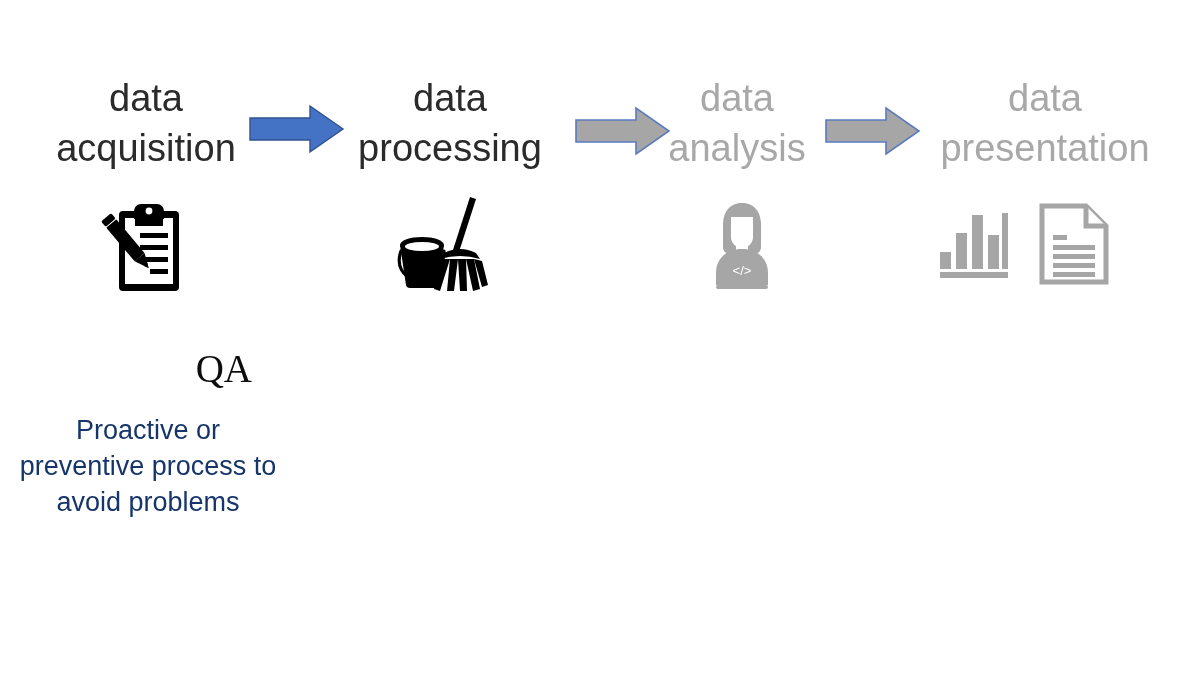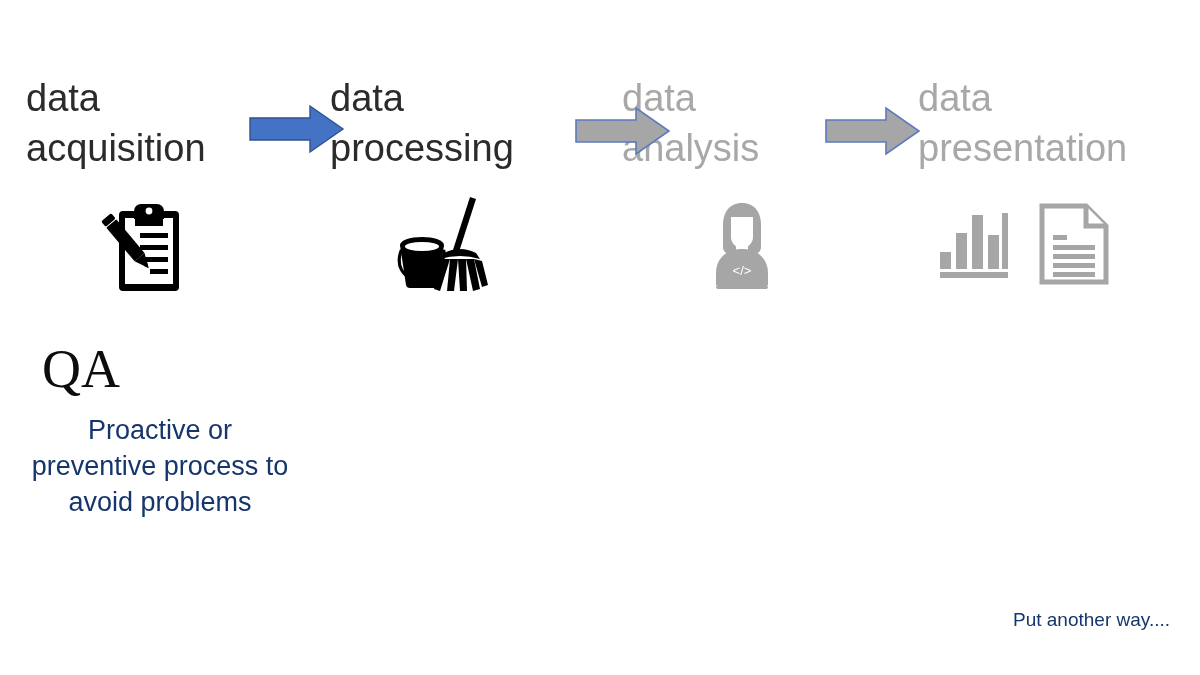--- a/index.html
+++ b/index.html
@@ -19,21 +19,21 @@
   .slide {
     position: relative;
     width: 1200px;
     height: 675px;
     background: #FFFFFF;
   }
 
   
   .stage-title {
     position: absolute;
-    text-align: left;
+    text-align: center;
     font-family: "Liberation Sans", sans-serif;
     font-size: 38px;
     line-height: 50px;
     font-weight: 400;
     letter-spacing: 0px;
     white-space: pre-line;
   }
   .stage-title.active { color: #2B2B2B; }
   .stage-title.muted  { color: #A8A8A8; }
 
@@ -61,41 +61,41 @@
   }
   #icon-clipboard { left: 103px; top: 199px; width: 92px;  height: 96px; }
   #icon-cleanup   { left: 392px; top: 195px; width: 100px; height: 100px; }
   #icon-analyst   { left: 700px; top: 201px; width: 84px;  height: 88px; }
   #icon-barchart  { left: 936px; top: 209px; width: 78px;  height: 72px; }
   #icon-document  { left: 1038px;top: 203px; width: 72px;  height: 82px; }
 
   
   .qx-heading {
     position: absolute;
-    text-align: left;
+    text-align: right;
     font-family: "Liberation Serif", serif;
-    font-size: 54px;
+    font-size: 39px;
     line-height: 58px;
     font-weight: 400;
     color: #0D0D0D;
   }
   #qa-heading { left: 42px;  top: 340px; width: 210px; }
   #qc-heading { left: 345px; top: 338px; width: 210px; }
 
   .qx-body {
     position: absolute;
     text-align: center;
     font-family: "Liberation Sans", sans-serif;
     font-size: 27px;
     line-height: 36px;
     font-weight: 400;
     color: #16366B;
     white-space: pre-line;
   }
-  #qa-body { left: 20px;   top: 412px; width: 280px; }
+  #qa-body { left: 8px;   top: 412px; width: 280px; }
   #qc-body { left: 312px; top: 412px; width: 280px; }
 
   
   #footer-note {
     position: absolute;
     left: 900px;
     top: 607px;
     width: 270px;
     text-align: right;
     font-family: "Liberation Sans", sans-serif;
@@ -246,15 +246,14 @@
       </g>
     </svg>
   </div>
 
   <div class="qx-heading" id="qa-heading">QA</div>
   <div class="qx-body" id="qa-body">Proactive or
 preventive process to
 avoid problems</div>
 
 
-  <div id="footer-note">Put another way....</div>
 
 </div>
 
 </body></html>

